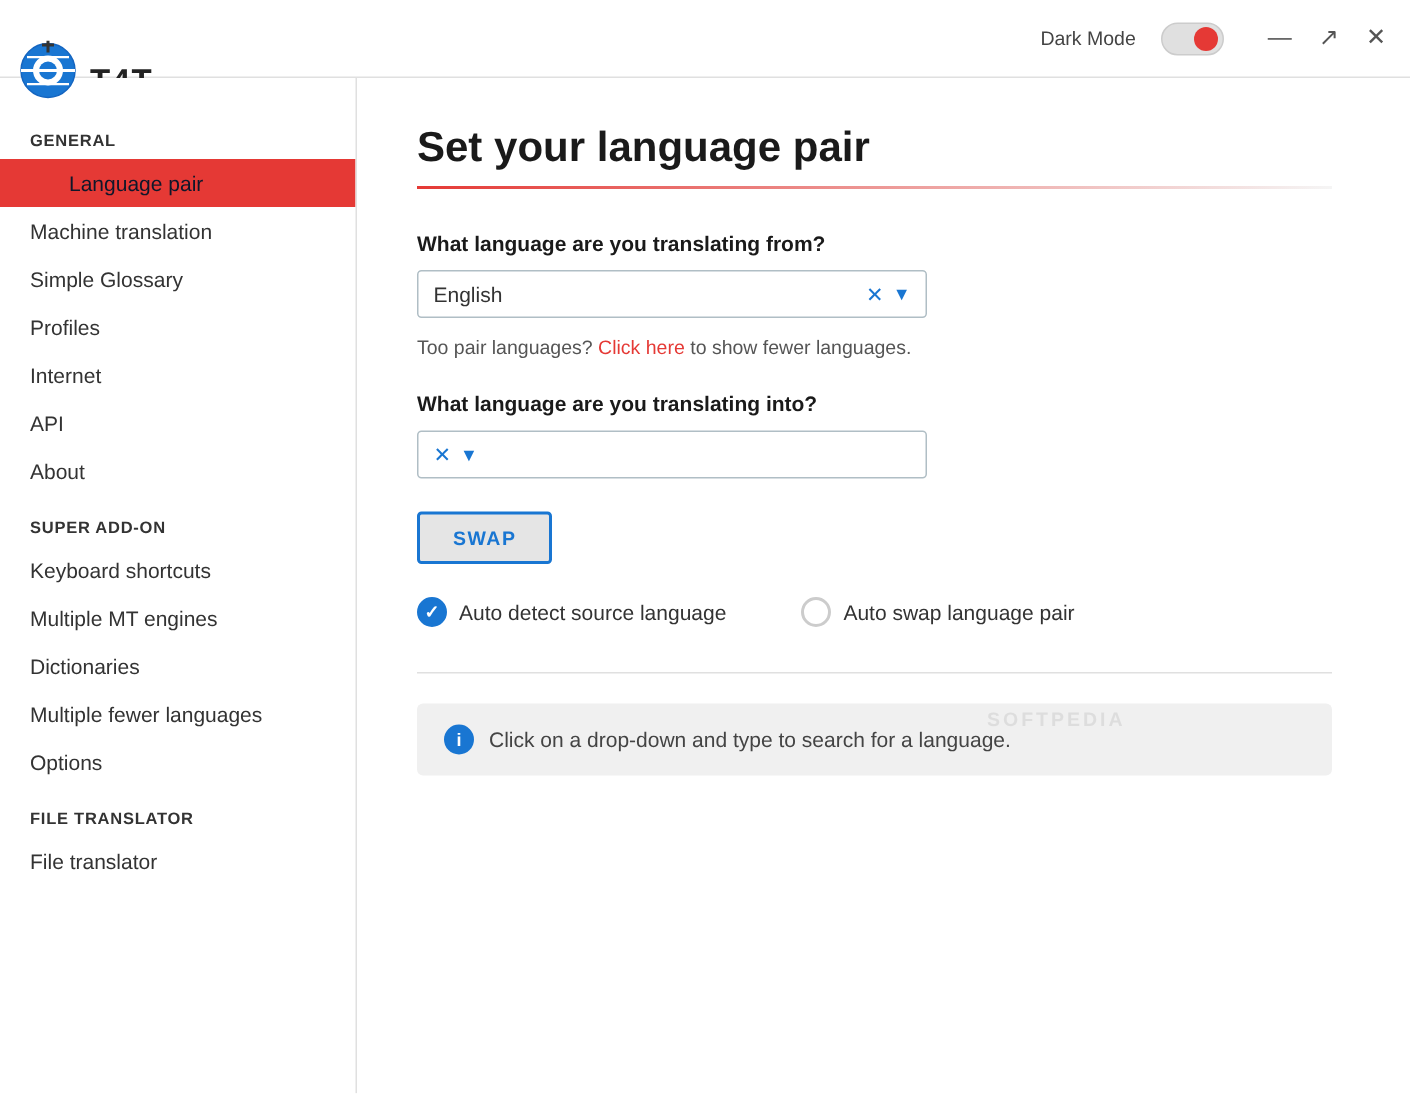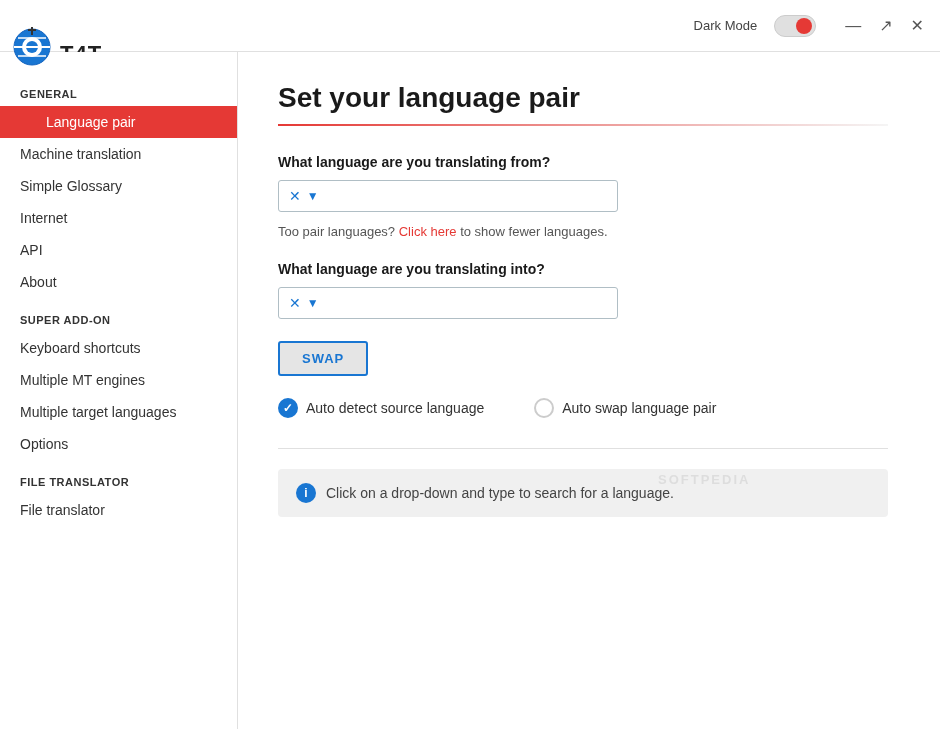--- a/index.html
+++ b/index.html
@@ -117,21 +117,21 @@
       display: flex;
       align-items: center;
       padding: 8px 20px;
       cursor: pointer;
       color: #333;
       font-size: 14px;
       border-radius: 0;
     }
     .sidebar-item.active {
       background: #e53935;
-      color: #ffffff;
+      color: #0f172a;
       padding-left: 46px;
     }
 
     
     .content {
       flex: 1;
       padding: 30px 52px 30px 40px;
       overflow-y: auto;
       background: #fff;
     }
@@ -327,44 +327,47 @@
 </div>
 
 <div class="main-layout">
 
   <div class="sidebar">
 
     <div class="sidebar-section-label">GENERAL</div>
     <div class="sidebar-item active">Language pair</div>
     <div class="sidebar-item">Machine translation</div>
     <div class="sidebar-item">Simple Glossary</div>
+    <div class="sidebar-item">Profiles</div>
     <div class="sidebar-item">Internet</div>
     <div class="sidebar-item">API</div>
     <div class="sidebar-item">About</div>
 
     <div class="sidebar-section-label">SUPER ADD-ON</div>
     <div class="sidebar-item">Keyboard shortcuts</div>
     <div class="sidebar-item">Multiple MT engines</div>
-    <div class="sidebar-item">Multiple target languages</div>
+    <div class="sidebar-item">Dictionaries</div>
+    <div class="sidebar-item">Multiple fewer languages</div>
     <div class="sidebar-item">Options</div>
 
     <div class="sidebar-section-label">FILE TRANSLATOR</div>
     <div class="sidebar-item">File translator</div>
   </div>
 
   <div class="content" style="position:relative;">
 
     <div class="watermark">SOFTPEDIA</div>
 
     <div class="page-title">Set your language pair</div>
     <div class="title-divider"></div>
 
     
     <div class="section-question">What language are you translating from?</div>
     <div class="dropdown-wrapper">
+      <span class="dropdown-value">English</span>
       <span class="dropdown-icons">
         <span class="dropdown-x">✕</span>
         <span class="dropdown-chevron">▼</span>
       </span>
     </div>
 
     
     <div class="hint-text">
       <span>Too pair languages?</span>
       <span class="hint-link">Click here</span>

